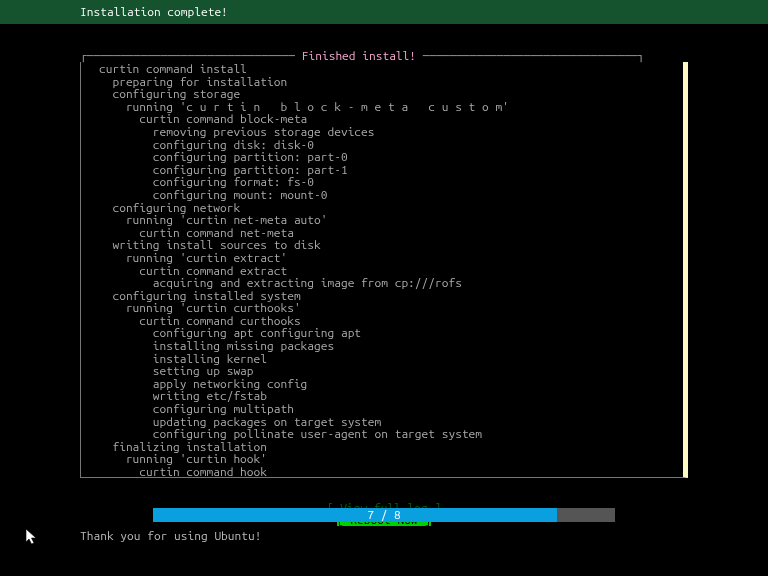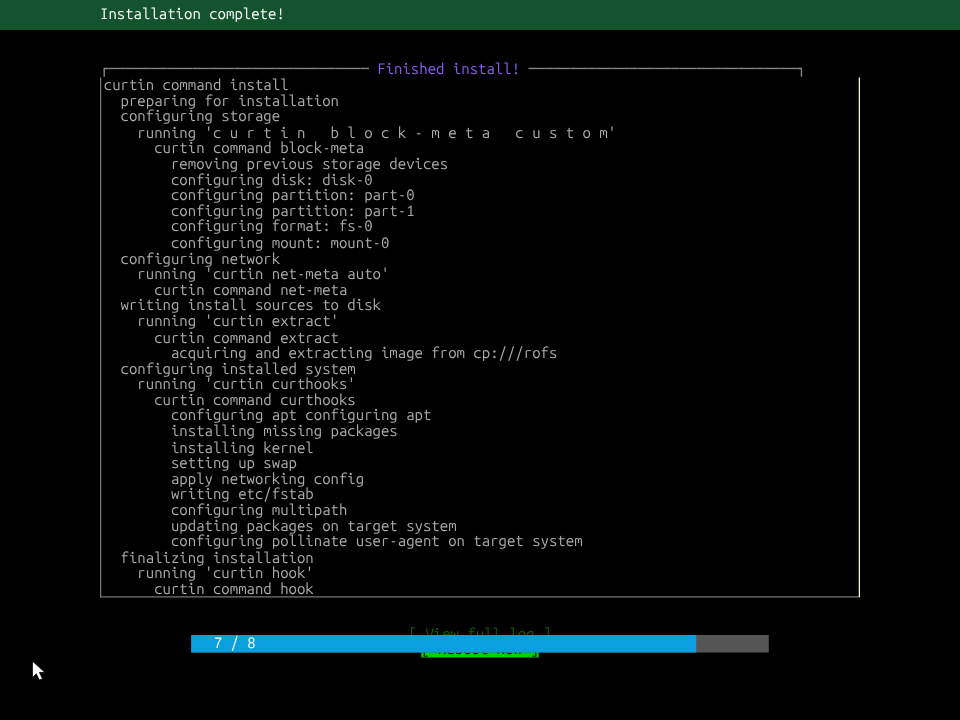--- a/index.html
+++ b/index.html
@@ -30,27 +30,27 @@
       top: 26px;
       width: 608px;
     }
     .top-border-line {
       color: #888;
       white-space: pre;
       font-size: 12px;
       letter-spacing: 0;
     }
     .top-border-title {
-      color: #8b5cf6;
+      color: #f9a8d4;
     }
     .log-box {
       border-left: 1px solid #777;
-      border-right: 1px solid #fef9c3;
+      border-right: 5px solid #fef9c3;
       border-bottom: 1px solid #777;
-      padding: 1px 2px 2px 2px;
+      padding: 1px 2px 2px 18px;
       color: #aaa;
       white-space: pre;
       font-size: 12px;
       line-height: 12.6px;
       height: 416px;
       overflow: hidden;
     }
     .log-line { white-space: pre; }
     .actions {
       position: absolute;
@@ -86,23 +86,24 @@
       position: relative;
     }
     .progress-fill {
       position: absolute;
       left: 0; top: 0;
       height: 100%;
       background: #0aa0e0;
     }
     .progress-text {
       position: absolute;
-      left: 18px; top: 0;
+      left: 0; top: 0;
       width: 100%;
       height: 100%;
+      text-align: center;
       color: #fff;
       font-size: 12px;
       line-height: 14px;
     }
     .footer-text {
       position: absolute;
       bottom: 2px;
       left: 80px;
       color: #bbb;
       font-size: 12px;
@@ -136,20 +137,21 @@
     <span class="action-btn selected">[ Reboot Now ]</span>
   </div>
 
   <div class="progress-row">
     <div class="progress-bar">
       <div class="progress-fill" id="progress-fill" style="width: 87.5%;"></div>
       <div class="progress-text">7 / 8</div>
     </div>
   </div>
 
+  <div class="footer-text">Thank you for using Ubuntu!</div>
 
   <div class="cursor">
     <svg viewBox="0 0 12 18" width="12" height="18">
       <path d="M0,0 L0,13 L3,10 L5.5,15 L8,14 L5.5,9 L10,9 Z" fill="#fff" stroke="#000" stroke-width="0.6"></path>
     </svg>
   </div>
 
 </div>
 
 </body></html>

